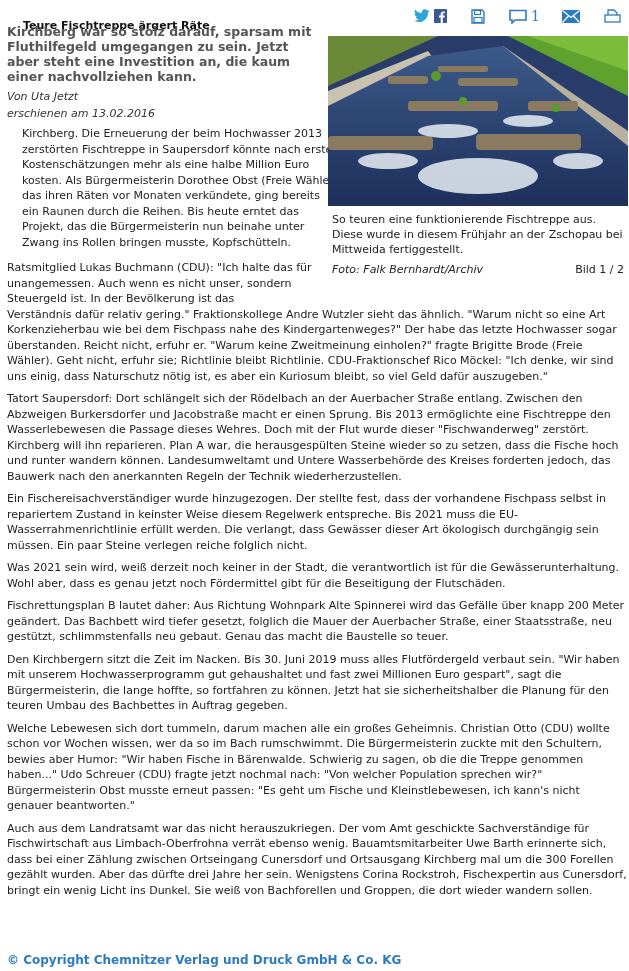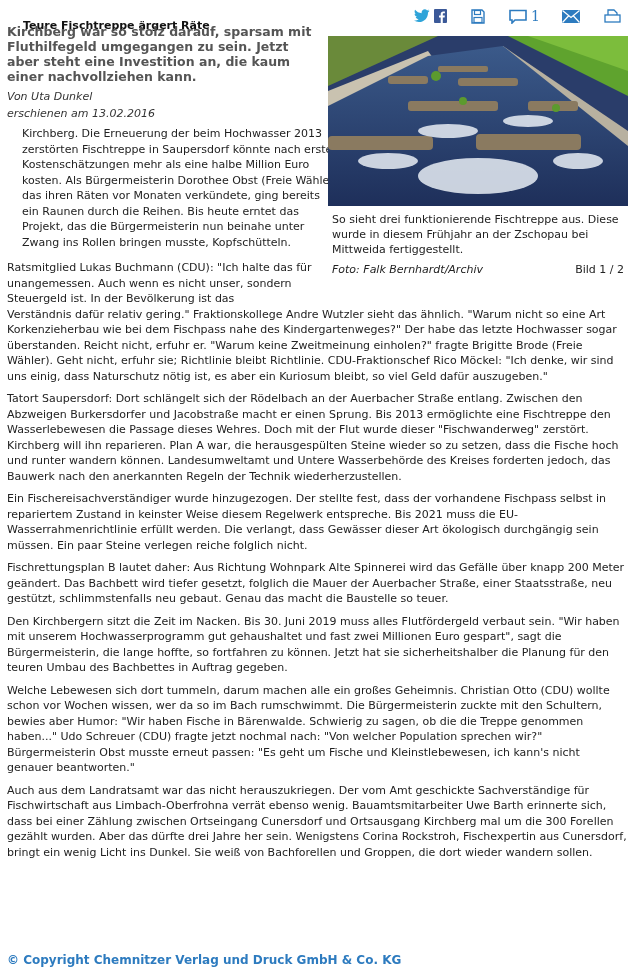--- a/index.html
+++ b/index.html
@@ -102,21 +102,21 @@
     <svg width="17" height="14" viewBox="0 0 17 14">
       <path d="M4 6V1h6l3 3v2" fill="none" stroke="#2d7bbf" stroke-width="1.3"></path>
       <rect x="1" y="6" width="15" height="7" fill="none" stroke="#2d7bbf" stroke-width="1.3"></rect>
     </svg>
   </span>
 </div>
 
 <p class="lead">Kirchberg war so stolz darauf, sparsam mit Fluthilfegeld umgegangen zu sein. Jetzt aber steht eine Investition an, die kaum einer nachvollziehen kann.</p>
 
 <div class="byline">
-  <div>Von Uta Dunkel</div>
+  <div>Von Uta Jetzt</div>
   <div>erschienen am 13.02.2016</div>
 </div>
 
 <p class="p1">Kirchberg. Die Erneuerung der beim Hochwasser 2013 zerstörten Fischtreppe in Saupersdorf könnte nach ersten Kostenschätzungen mehr als eine halbe Million Euro kosten. Als Bürgermeisterin Dorothee Obst (Freie Wähler) das ihren Räten vor Monaten verkündete, ging bereits ein Raunen durch die Reihen. Bis heute erntet das Projekt, das die Bürgermeisterin nun beinahe unter Zwang ins Rollen bringen musste, Kopfschütteln.</p>
 
 <div class="figure">
   <div class="photo" aria-label="Fischtreppe mit Steinen und Wasser">
     <svg width="300" height="170" viewBox="0 0 300 170">
       <defs>
         <linearGradient id="water" x1="0" y1="0" x2="0" y2="1">
@@ -147,33 +147,34 @@
         <ellipse cx="60" cy="125" rx="30" ry="8"></ellipse>
         <ellipse cx="250" cy="125" rx="25" ry="8"></ellipse>
       </g>
       <g fill="#5c9a2e">
         <circle cx="108" cy="40" r="5"></circle>
         <circle cx="135" cy="65" r="4"></circle>
         <circle cx="228" cy="72" r="4"></circle>
       </g>
     </svg>
   </div>
-  <div class="caption">So sieht drei funktionierende Fischtreppe aus. Diese wurde in diesem Frühjahr an der Zschopau bei Mittweida fertiggestellt.</div>
+  <div class="caption">So teuren eine funktionierende Fischtreppe aus. Diese wurde in diesem Frühjahr an der Zschopau bei Mittweida fertiggestellt.</div>
   <div class="credit-row">
     <span class="credit">Foto: Falk Bernhardt/Archiv</span>
     <span class="counter">Bild 1 / 2</span>
   </div>
 </div>
 
 <div class="body">
   <p>
     <span class="narrow">Ratsmitglied Lukas Buchmann (CDU): "Ich halte das für unangemessen. Auch wenn es nicht unser, sondern Steuergeld ist. In der Bevölkerung ist das</span>
     <span>Verständnis dafür relativ gering." Fraktionskollege Andre Wutzler sieht das ähnlich. "Warum nicht so eine Art Korkenzieherbau wie bei dem Fischpass nahe des Kindergartenweges?" Der habe das letzte Hochwasser sogar überstanden. Reicht nicht, erfuhr er. "Warum keine Zweitmeinung einholen?" fragte Brigitte Brode (Freie Wähler). Geht nicht, erfuhr sie; Richtlinie bleibt Richtlinie. CDU-Fraktionschef Rico Möckel: "Ich denke, wir sind uns einig, dass Naturschutz nötig ist, es aber ein Kuriosum bleibt, so viel Geld dafür auszugeben."</span>
   </p>
   <p>Tatort Saupersdorf: Dort schlängelt sich der Rödelbach an der Auerbacher Straße entlang. Zwischen den Abzweigen Burkersdorfer und Jacobstraße macht er einen Sprung. Bis 2013 ermöglichte eine Fischtreppe den Wasserlebewesen die Passage dieses Wehres. Doch mit der Flut wurde dieser "Fischwanderweg" zerstört. Kirchberg will ihn reparieren. Plan A war, die herausgespülten Steine wieder so zu setzen, dass die Fische hoch und runter wandern können. Landesumweltamt und Untere Wasserbehörde des Kreises forderten jedoch, das Bauwerk nach den anerkannten Regeln der Technik wiederherzustellen.</p>
   <p>Ein Fischereisachverständiger wurde hinzugezogen. Der stellte fest, dass der vorhandene Fischpass selbst in repariertem Zustand in keinster Weise diesem Regelwerk entspreche. Bis 2021 muss die EU-Wasserrahmenrichtlinie erfüllt werden. Die verlangt, dass Gewässer dieser Art ökologisch durchgängig sein müssen. Ein paar Steine verlegen reiche folglich nicht.</p>
+  <p>Was 2021 sein wird, weiß derzeit noch keiner in der Stadt, die verantwortlich ist für die Gewässerunterhaltung. Wohl aber, dass es genau jetzt noch Fördermittel gibt für die Beseitigung der Flutschäden.</p>
   <p>Fischrettungsplan B lautet daher: Aus Richtung Wohnpark Alte Spinnerei wird das Gefälle über knapp 200 Meter geändert. Das Bachbett wird tiefer gesetzt, folglich die Mauer der Auerbacher Straße, einer Staatsstraße, neu gestützt, schlimmstenfalls neu gebaut. Genau das macht die Baustelle so teuer.</p>
   <p>Den Kirchbergern sitzt die Zeit im Nacken. Bis 30. Juni 2019 muss alles Flutfördergeld verbaut sein. "Wir haben mit unserem Hochwasserprogramm gut gehaushaltet und fast zwei Millionen Euro gespart", sagt die Bürgermeisterin, die lange hoffte, so fortfahren zu können. Jetzt hat sie sicherheitshalber die Planung für den teuren Umbau des Bachbettes in Auftrag gegeben.</p>
   <p>Welche Lebewesen sich dort tummeln, darum machen alle ein großes Geheimnis. Christian Otto (CDU) wollte schon vor Wochen wissen, wer da so im Bach rumschwimmt. Die Bürgermeisterin zuckte mit den Schultern, bewies aber Humor: "Wir haben Fische in Bärenwalde. Schwierig zu sagen, ob die die Treppe genommen haben..." Udo Schreuer (CDU) fragte jetzt nochmal nach: "Von welcher Population sprechen wir?" Bürgermeisterin Obst musste erneut passen: "Es geht um Fische und Kleinstlebewesen, ich kann's nicht genauer beantworten."</p>
   <p>Auch aus dem Landratsamt war das nicht herauszukriegen. Der vom Amt geschickte Sachverständige für Fischwirtschaft aus Limbach-Oberfrohna verrät ebenso wenig. Bauamtsmitarbeiter Uwe Barth erinnerte sich, dass bei einer Zählung zwischen Ortseingang Cunersdorf und Ortsausgang Kirchberg mal um die 300 Forellen gezählt wurden. Aber das dürfte drei Jahre her sein. Wenigstens Corina Rockstroh, Fischexpertin aus Cunersdorf, bringt ein wenig Licht ins Dunkel. Sie weiß von Bachforellen und Groppen, die dort wieder wandern sollen.</p>
 </div>
 
 <a class="copyright">© Copyright Chemnitzer Verlag und Druck GmbH &amp; Co. KG</a>
 
 </body></html>

